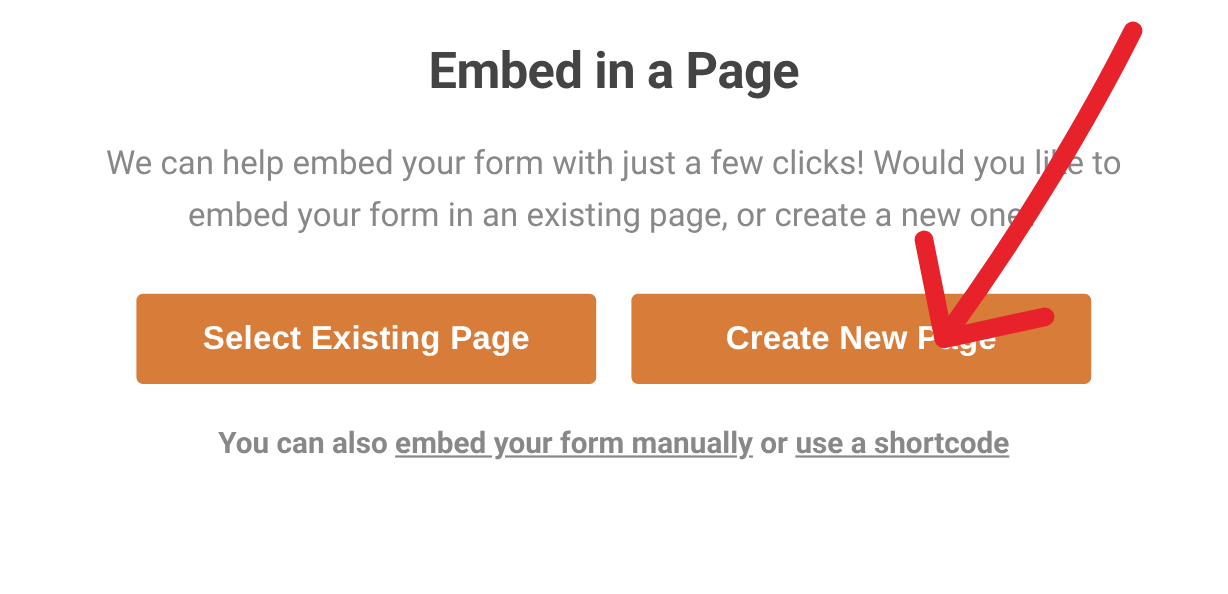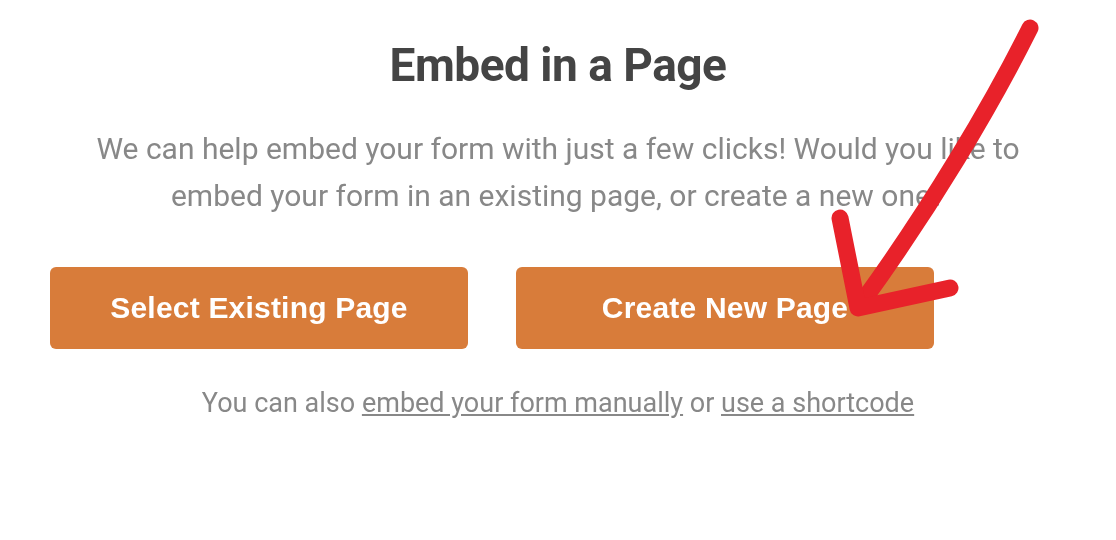--- a/index.html
+++ b/index.html
@@ -29,40 +29,40 @@
     }
     .description {
       font-size: 30px;
       color: #888888;
       line-height: 1.55;
       margin-bottom: 48px;
       font-weight: 400;
     }
     .button-row {
       display: flex;
-      justify-content: flex-start;
-      gap: 48px;
+      justify-content: center;
+      gap: 32px;
       margin-bottom: 38px;
     }
     .btn {
       background: #d87c3a;
       color: #ffffff;
       font-size: 30px;
       font-weight: 600;
       border: none;
       border-radius: 6px;
       padding: 24px 0;
       width: 418px;
       cursor: pointer;
       letter-spacing: 0.2px;
     }
     .footer-text {
       font-size: 27px;
       color: #888888;
-      font-weight: 400;
+      font-weight: 700;
     }
     .footer-text a {
       color: #888888;
       text-decoration: underline;
       cursor: pointer;
     }
     .arrow-annotation {
       position: absolute;
       top: 18px;
       left: 810px;

